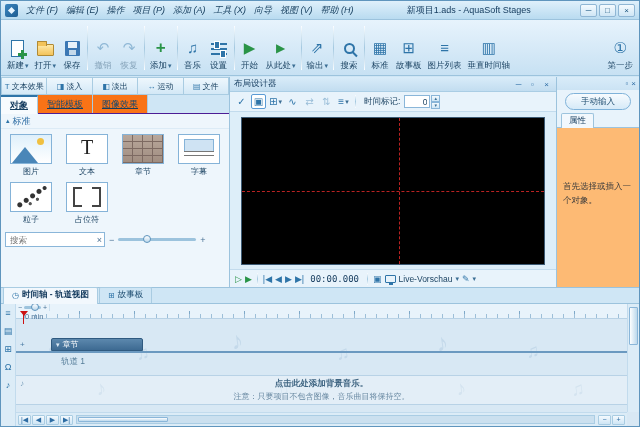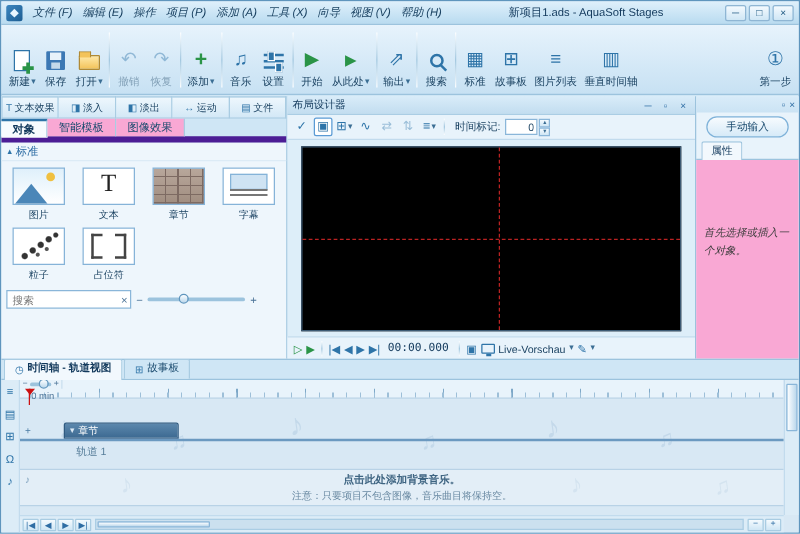--- a/index.html
+++ b/index.html
@@ -67,23 +67,23 @@
 
   
   .left-panel{width:229px;display:flex;flex-direction:column;background:#eef6fc;
               border-right:1px solid #9cc3dd;}
   .fx-tabs{display:flex;height:18px;background:#cfe6f5;}
   .fx-tab{flex:1;display:flex;align-items:center;justify-content:center;gap:2px;font-size:8px;
           border:1px solid #a9cce2;border-left:none;background:linear-gradient(#eef7fd,#d3e8f6);
           white-space:nowrap;overflow:hidden;}
   .fx-tab:first-child{border-left:1px solid #a9cce2;}
   .fx-glyph{font-size:8px;color:#2e74a8;}
-  .obj-tabs{display:flex;height:19px;background:#cfe6f5;border-bottom:5px solid #4c1d95;}
+  .obj-tabs{display:flex;height:19px;background:#cfe6f5;border-bottom:1px solid #4c1d95;text-decoration:underline;}
   .obj-tab{padding:0 9px;display:flex;align-items:center;font-size:9px;color:#1a4a6e;
-           border-right:1px solid #a9cce2;background:#f9a8d4;}
+           border-right:1px solid #a9cce2;background:#f97316;}
   .obj-tab.active{background:#f7fbfe;border-top:2px solid #2e74a8;color:#12395c;font-weight:bold;
            border-bottom:1px solid #f7fbfe;margin-bottom:-1px;}
   .section-hdr{height:15px;display:flex;align-items:center;gap:3px;padding:0 5px;font-size:9px;
            color:#2e6da4;border-bottom:1px solid #dcebf6;}
   .section-hdr .tri{font-size:7px;color:#2e74a8;}
   .obj-grid{display:grid;grid-template-columns:repeat(4,1fr);padding:2px 2px 0;}
   .obj-cell{display:flex;flex-direction:column;align-items:center;padding:3px 1px 2px;}
   .th{width:42px;height:30px;border:1px solid #85b3d8;background:#fff;position:relative;overflow:hidden;}
   .obj-lbl{font-size:8px;color:#173f5f;margin-top:2px;white-space:nowrap;overflow:hidden;max-width:54px;}
   .th-image{background:linear-gradient(#dff0fb,#fff);}
@@ -168,21 +168,21 @@
   .right-panel{width:83px;display:flex;flex-direction:column;background:#e8f3fb;
      border-left:1px solid #9cc3dd;}
   .rp-hdr{height:13px;display:flex;justify-content:flex-end;gap:3px;align-items:center;padding:0 3px;
      font-size:8px;color:#2e6da4;background:linear-gradient(#d9ecf9,#cbe3f4);}
   .pill{margin:3px auto 1px;width:66px;height:17px;border-radius:9px;border:1px solid #7fb2d9;
      background:linear-gradient(#f7fbfe,#d6eaf8);font-size:8.5px;color:#1a4a6e;display:flex;
      align-items:center;justify-content:center;white-space:nowrap;}
   .props-row{display:flex;padding-left:4px;border-bottom:1px solid #9cc3dd;margin-top:2px;}
   .props-tab{background:#f2f8fd;border:1px solid #9cc3dd;border-bottom:none;padding:1px 7px;
      font-size:8.5px;color:#12395c;margin-bottom:-1px;border-radius:2px 2px 0 0;}
-  .rp-body{flex:1;background:#f9a8d4;padding:52px 6px 0;font-size:8.5px;color:#3c3c3c;line-height:1.6;font-style:italic;}
+  .rp-body{flex:1;background:#fdba74;padding:52px 6px 0;font-size:8.5px;color:#3c3c3c;line-height:1.6;}
 
   
   .timeline{position:absolute;left:0;right:0;bottom:0;height:139px;background:#d8e8f4;
      border-top:1px solid #9cc3dd;}
   .tl-tabs{height:16px;display:flex;align-items:flex-end;background:#cfe6f5;padding-left:2px;
      border-bottom:1px solid #9cc3dd;}
   .tl-tab{display:flex;align-items:center;gap:3px;font-size:8.5px;color:#1a4a6e;padding:1px 8px 2px;
      border:1px solid #a9cce2;border-bottom:none;background:#cfe6f5;border-radius:2px 2px 0 0;margin-right:1px;}
   .tl-tab.active{background:#f2f8fd;color:#12395c;font-weight:bold;margin-bottom:-1px;padding-bottom:3px;}
   .tl-tab .tico{font-size:8px;color:#2e74a8;font-weight:normal;}
@@ -260,33 +260,33 @@
       <span class="ico">
           <span class="tbi tbi-doc"></span>
         </span>
       <span class="lbl">
           <span>新建</span>
           <span class="caret">▾</span>
         </span>
     </div>
     <div class="tb-btn">
       <span class="ico">
-          <span class="tbi tbi-save"></span>
-        </span>
-      <span class="lbl">
-          <span>保存</span>
-        </span>
-    </div>
-    <div class="tb-btn">
-      <span class="ico">
           <span class="tbi tbi-folder"></span>
         </span>
       <span class="lbl">
           <span>打开</span>
           <span class="caret">▾</span>
+        </span>
+    </div>
+    <div class="tb-btn">
+      <span class="ico">
+          <span class="tbi tbi-save"></span>
+        </span>
+      <span class="lbl">
+          <span>保存</span>
         </span>
     </div>
     <div class="sep"></div>
     <div class="tb-btn dis">
       <span class="ico">
           <span class="glyph">↶</span>
         </span>
       <span class="lbl">
           <span>撤销</span>
         </span>

